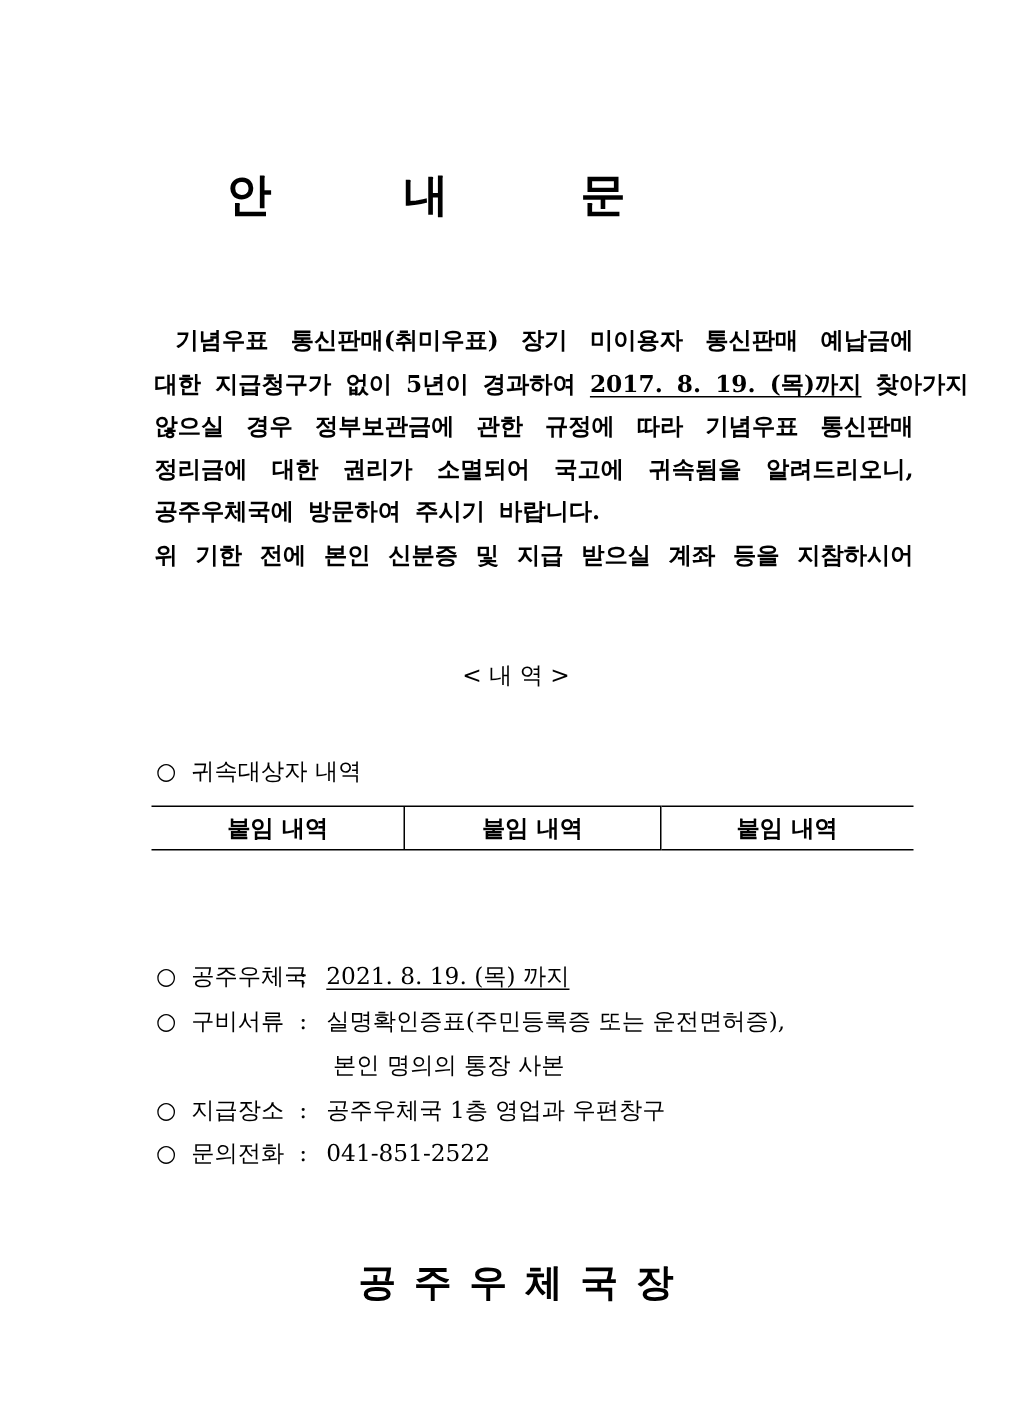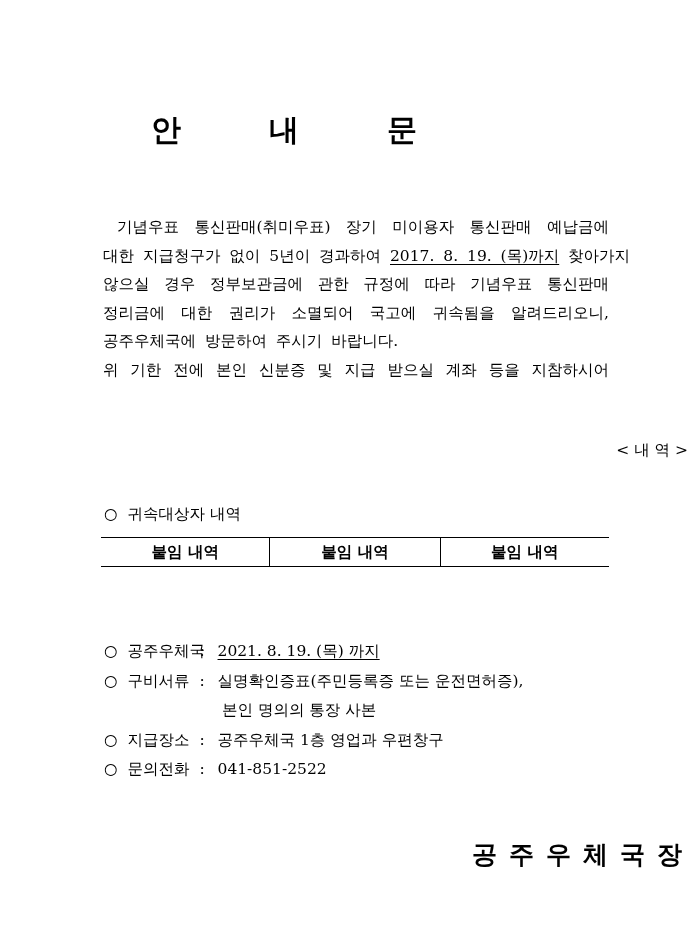--- a/index.html
+++ b/index.html
@@ -12,27 +12,28 @@
     position: absolute; top: 110px; left: 0; width: 568px;
     text-align: center; font-size: 30px; font-weight: bold;
     letter-spacing: 0;
   }
   .title span { display: inline-block; margin: 0 44px; }
   .body-para {
     position: absolute; top: 213px; left: 103px; width: 506px;
     font-size: 15.5px; line-height: 28.5px; text-align: justify;
     text-align-last: justify;
     word-spacing: 4px;
+    font-weight: bold;
   }
   .body-para .line { display: block; text-align: justify; text-align-last: justify; white-space: nowrap; }
   .body-para .line.last { text-align-last: left; }
   .body-para .indent { padding-left: 14px; }
   .u { text-decoration: underline; text-underline-offset: 3px; }
   .section-heading {
-    position: absolute; top: 440px; left: 0; width: 688px; text-align: right;
+    position: absolute; top: 440px; left: 0; width: 688px; text-align: center;
     font-size: 15.5px;
   }
   .bullet-title {
     position: absolute; top: 504px; left: 104px; font-size: 15.5px;
   }
   .circle { display: inline-block; margin-right: 10px; }
   table.list {
     position: absolute; top: 537px; left: 101px; width: 508px;
     border-collapse: collapse; font-size: 15px;
   }
@@ -41,21 +42,21 @@
     height: 28px; padding: 0; text-align: center; font-weight: normal;
   }
   table.list th + th, table.list td + td { border-left: 1.5px solid #000; }
   table.list td { font-weight: bold; font-size: 15.5px; }
   .info {
     position: absolute; top: 637px; left: 104px; font-size: 15.5px; line-height: 29.5px;
   }
   .info .row { display: flex; white-space: nowrap; }
   .info .colon { width: 18px; }
   .signature {
-    position: absolute; top: 838px; left: 0; width: 688px; text-align: right;
+    position: absolute; top: 838px; left: 0; width: 688px; text-align: center;
     font-size: 25px; font-weight: bold;
   }
   .signature span { display: inline-block; margin: 0 6px; }
 </style>
 </head>
 <body>
 
 <div class="title">
   <span>안</span><span>내</span><span>문</span>
 </div>

